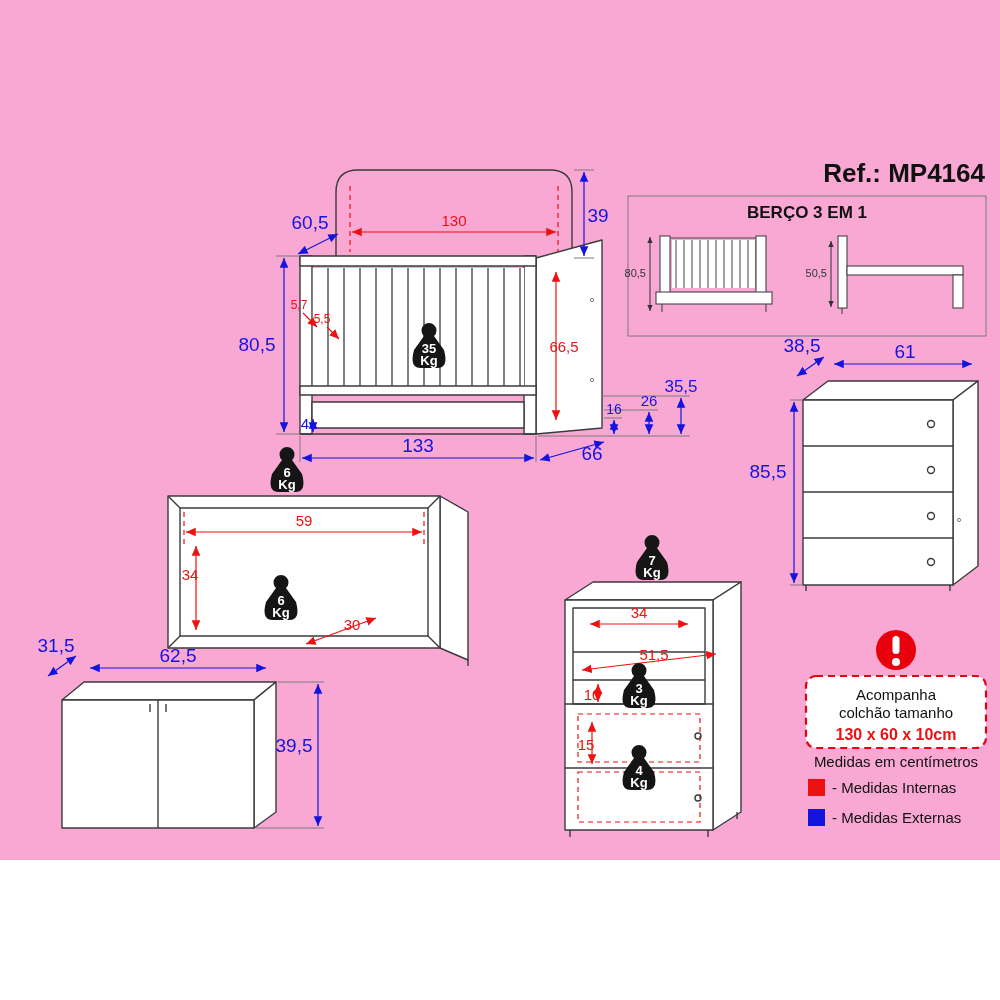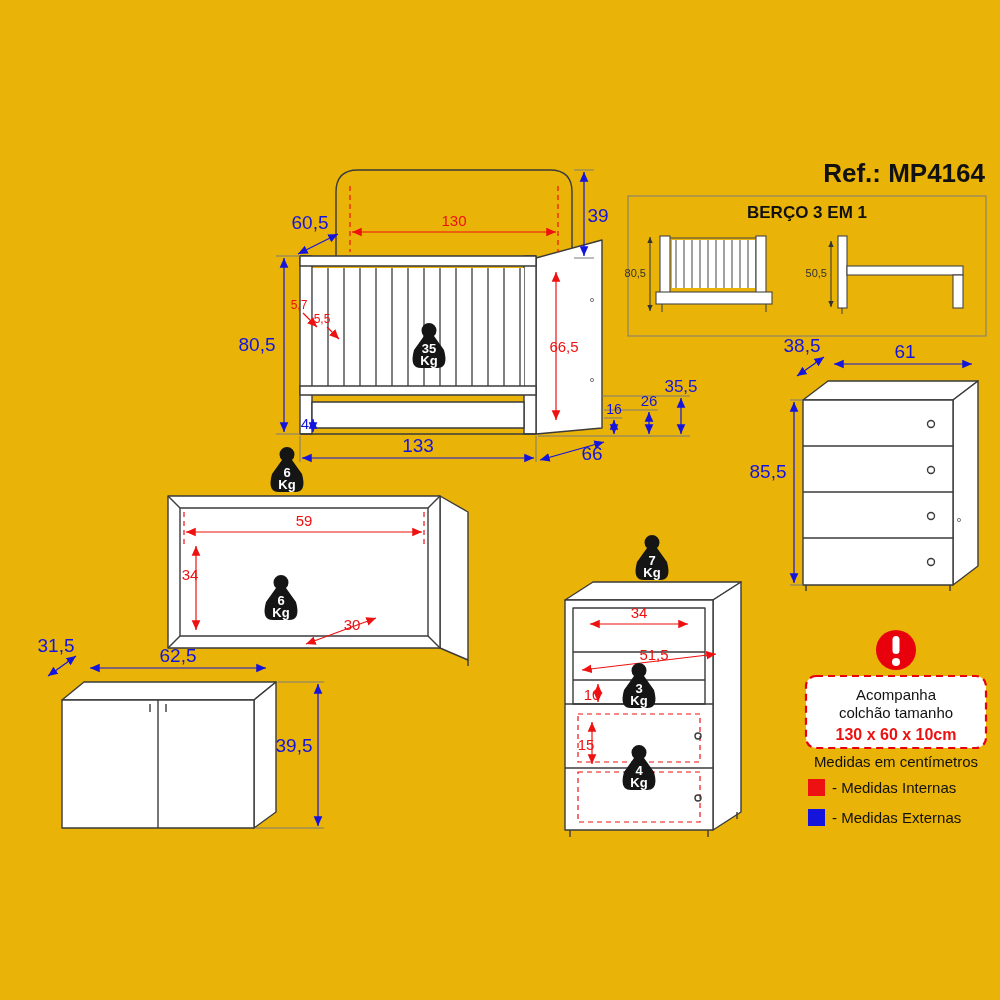--- a/index.html
+++ b/index.html
@@ -1,16 +1,16 @@
 <!DOCTYPE html>
 <html><head>
 <meta charset="utf-8">
 <style>
   html,body{margin:0;padding:0;background:#fff;}
-  .stage{position:relative;width:1000px;height:1000px;background:#eab308;overflow:hidden;
+  .stage{position:relative;width:1000px;height:860px;background:#f9a8d4;overflow:hidden;
          font-family:"Liberation Sans","DejaVu Sans",sans-serif;}
   svg{display:block;}
   text{font-family:"Liberation Sans","DejaVu Sans",sans-serif;}
   
   .ln{fill:none;stroke:#3b3b3b;stroke-width:1.4;stroke-linejoin:round;}
   .lnf{fill:#ffffff;stroke:#3b3b3b;stroke-width:1.4;stroke-linejoin:round;}
   .thin{stroke:#7a7a7a;stroke-width:1;fill:none;}
   .mini{stroke:#444;stroke-width:1.1;fill:none;}
   .minif{stroke:#444;stroke-width:1.1;fill:#fff;}
   

